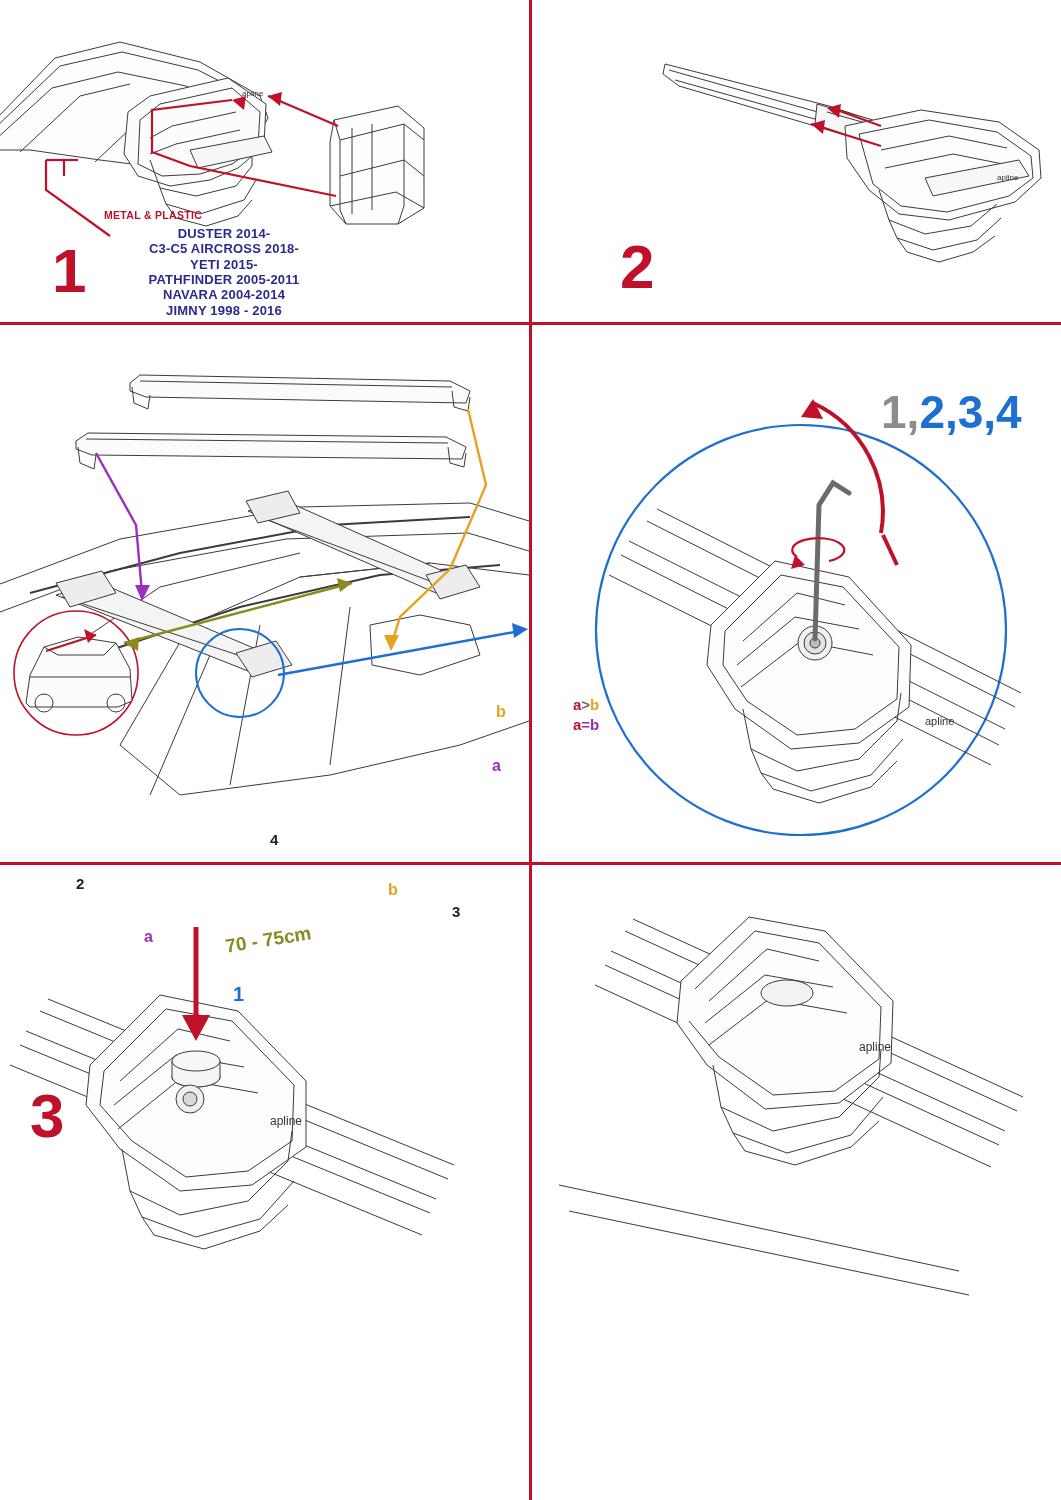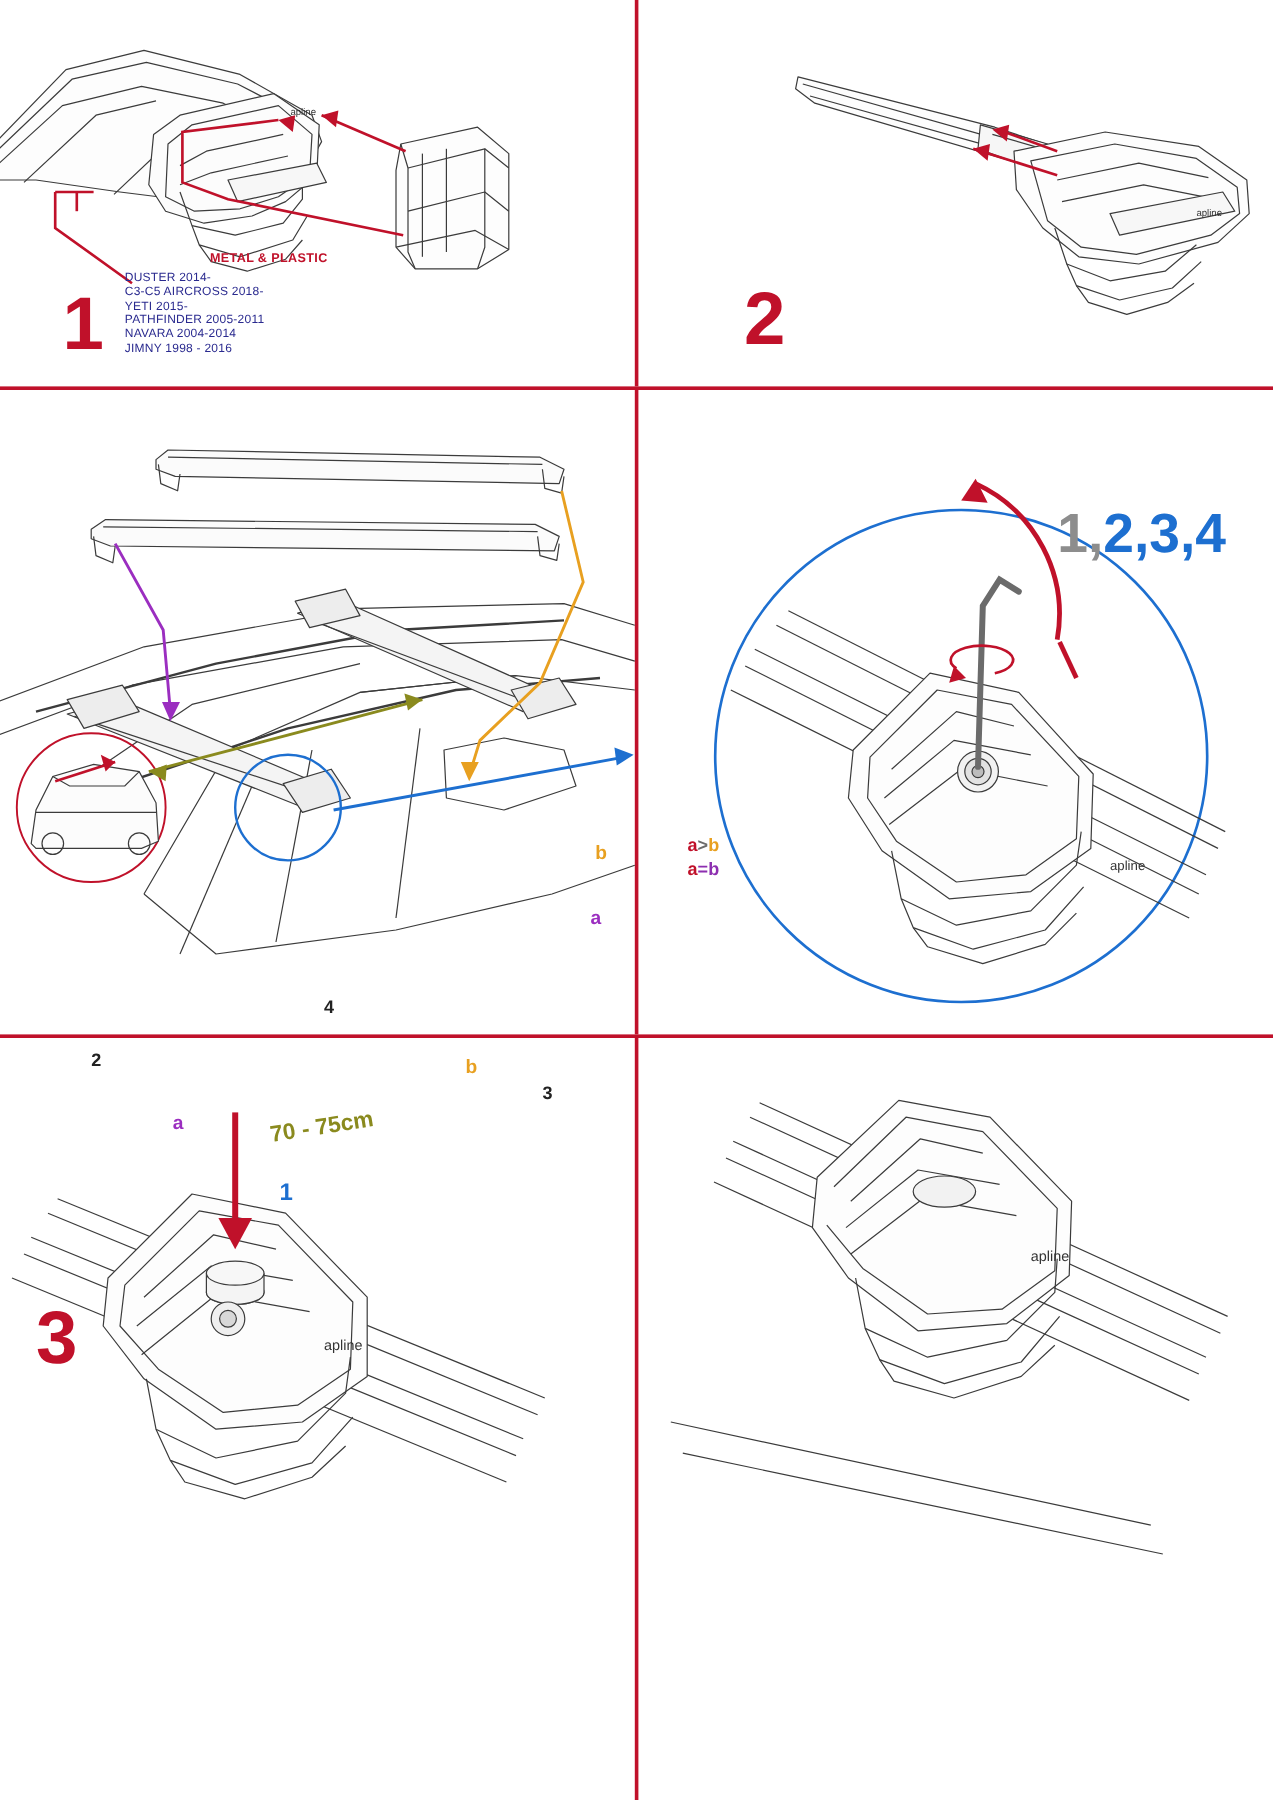--- a/index.html
+++ b/index.html
@@ -4,29 +4,29 @@
 <style>
   html,body{margin:0;padding:0;background:#ffffff;}
   body{width:1061px;height:1500px;position:relative;font-family:"Liberation Sans",sans-serif;overflow:hidden;}
   .page{position:absolute;inset:0;}
   .divider{position:absolute;left:0;width:1061px;height:3px;background:#c0112a;}
   .vdivider{position:absolute;width:3px;background:#c0112a;}
   .step-num{position:absolute;font-family:"Liberation Sans",sans-serif;font-weight:700;color:#c0112a;line-height:1;}
   .panel{position:absolute;}
   svg{display:block;overflow:visible;}
   .lbl{position:absolute;font-weight:700;}
-  .metal-txt{position:absolute;color:#c0112a;font-size:10.5px;font-weight:700;text-align:center;letter-spacing:.3px;line-height:1.05;}
-  .vehicle-list{position:absolute;color:#2a2a8f;font-size:10px;font-weight:400;line-height:1.18;letter-spacing:.2px;}
+  .metal-txt{position:absolute;color:#c0112a;font-size:10.5px;font-weight:700;letter-spacing:.3px;line-height:1.05;}
+  .vehicle-list{position:absolute;color:#2a2a8f;font-size:13px;font-weight:700;text-align:center;line-height:1.18;letter-spacing:.2px;}
   .ab-box{position:absolute;font-size:15px;font-weight:700;line-height:1.35;}
   .ab-box .a{color:#c0112a;}
   .ab-box .gt{color:#6b6b6b;}
   .ab-box .b{color:#e8a020;}
   .ab-box .eq{color:#8d2fb0;}
   .ab-box .b2{color:#8d2fb0;}
-  .big1234{position:absolute;font-size:46px;font-weight:700;letter-spacing:0px;margin-top:32px;}
+  .big1234{position:absolute;font-size:46px;font-weight:700;letter-spacing:0px;}
   .big1234 .g{color:#8d8d8d;}
   .big1234 .bl{color:#1d6fd0;}
   .dim-txt{position:absolute;color:#8a8a1e;font-size:19px;font-weight:700;transform:rotate(-9deg);}
   .circ-num{position:absolute;color:#1d6fd0;font-weight:700;}
 </style>
 </head>
 <body>
 
 <div class="page">
 

